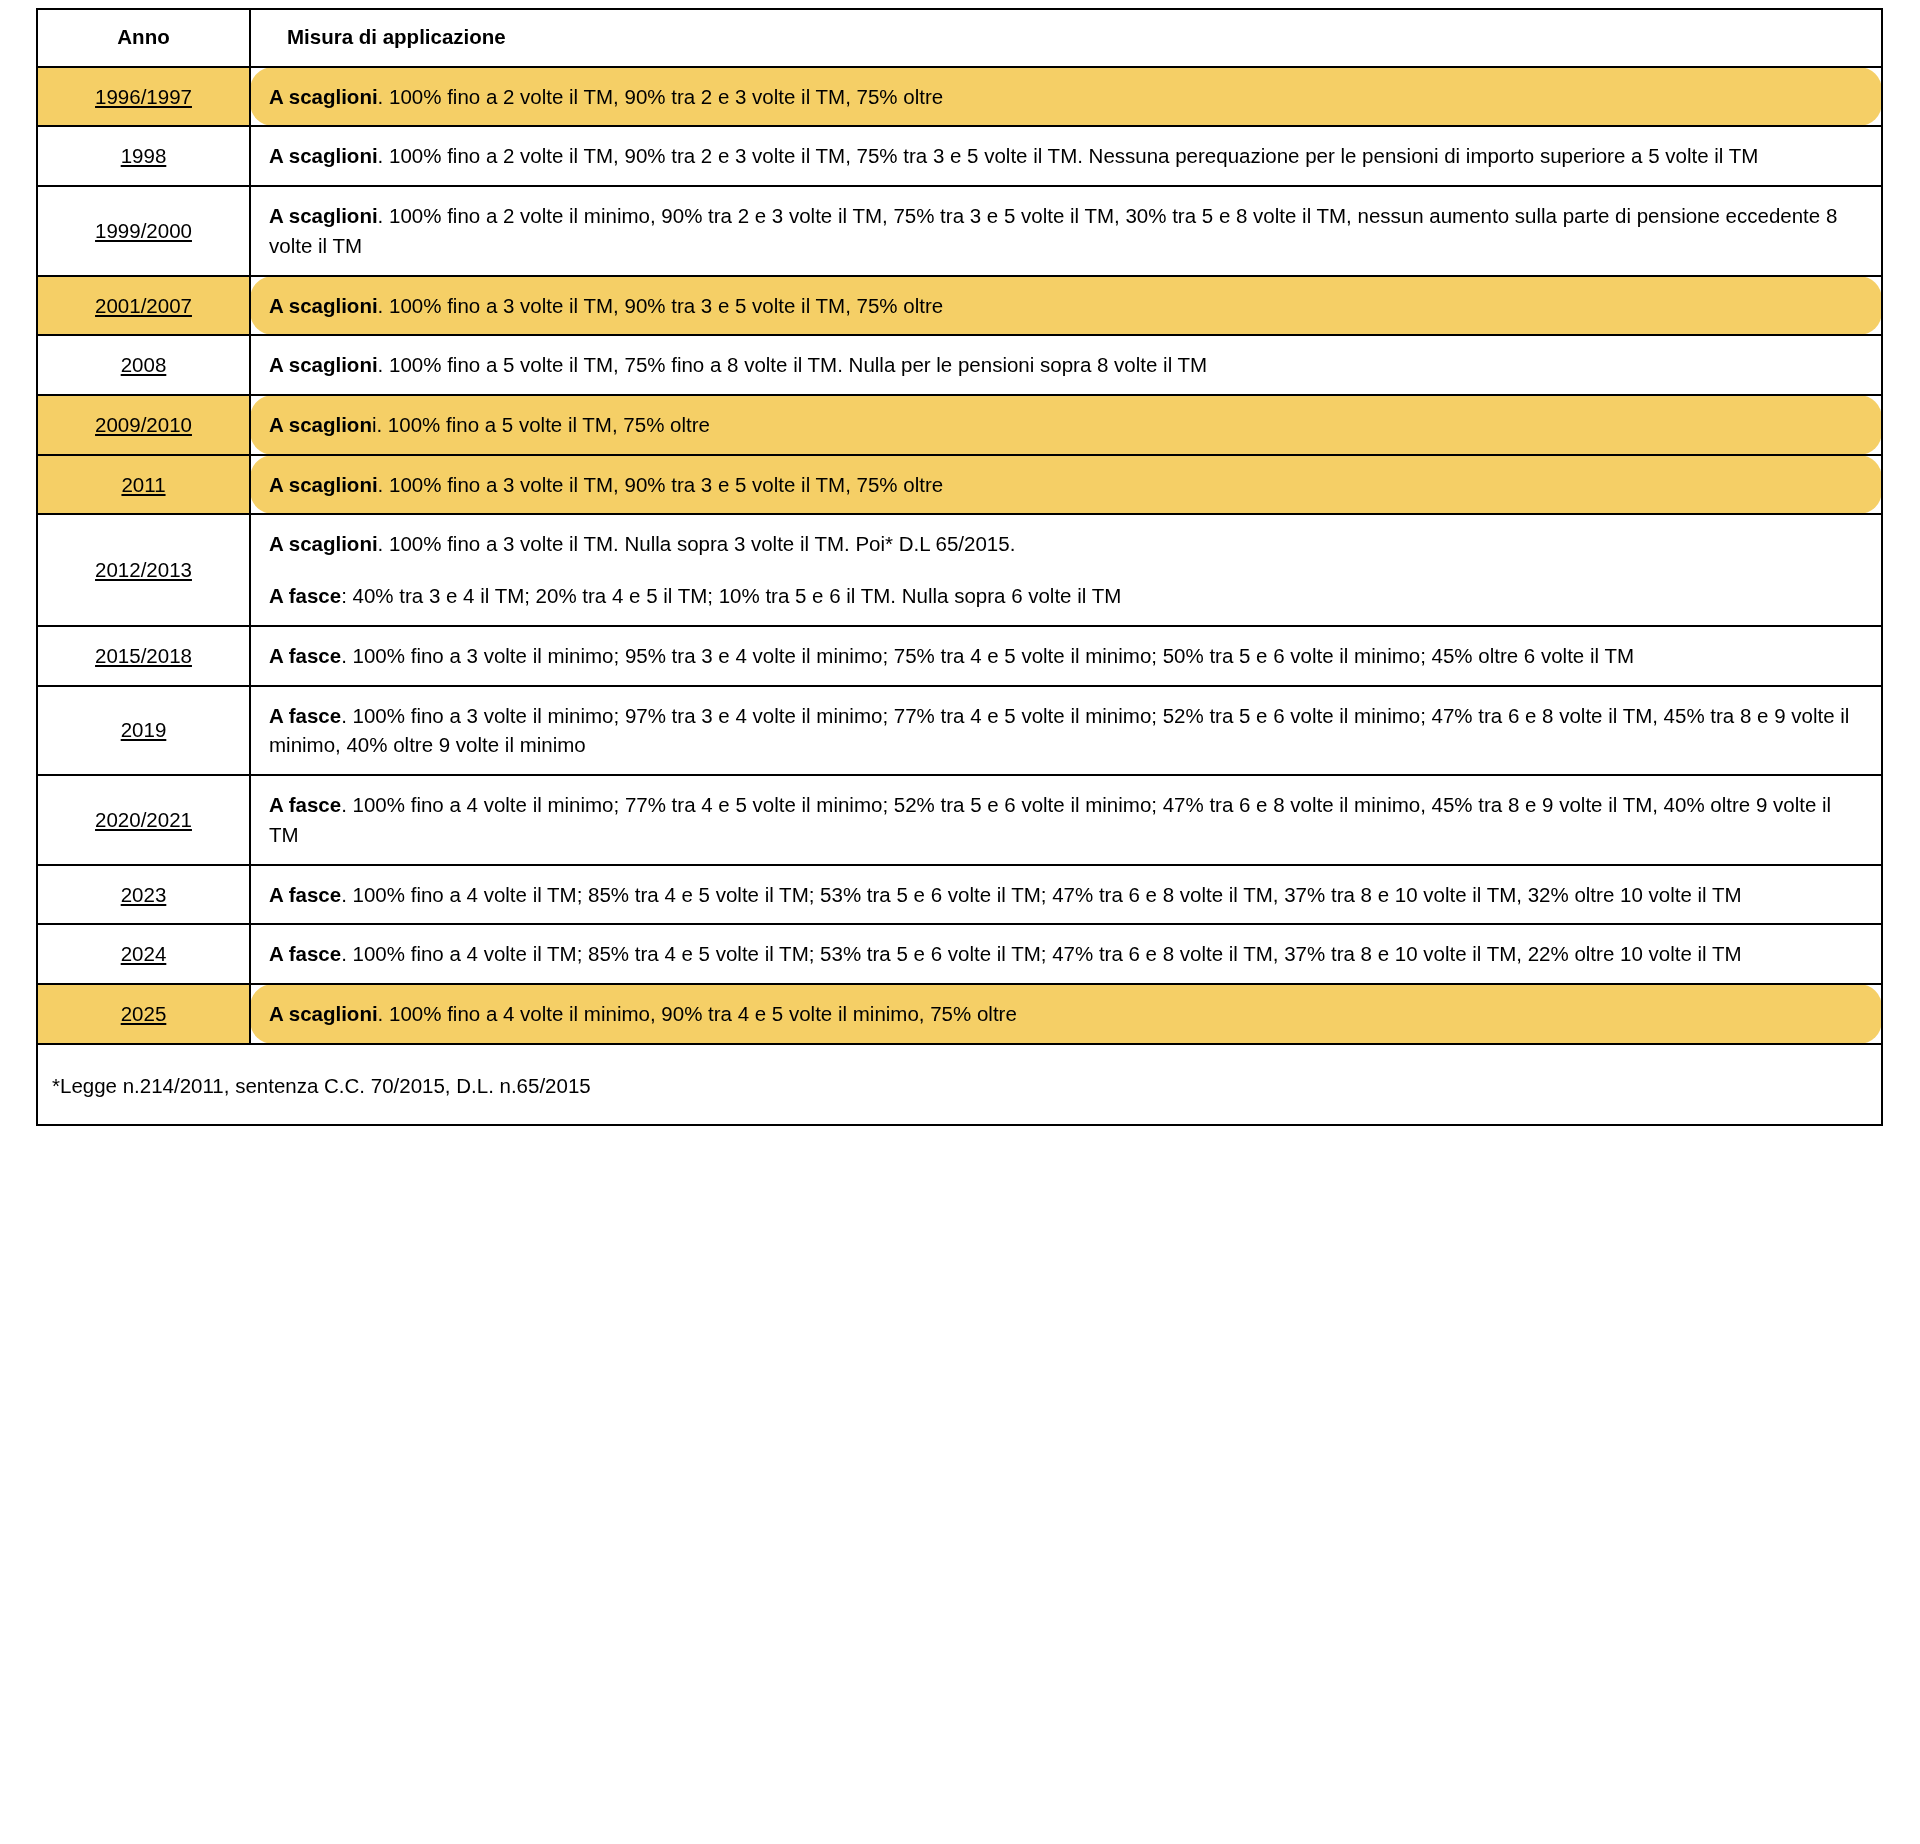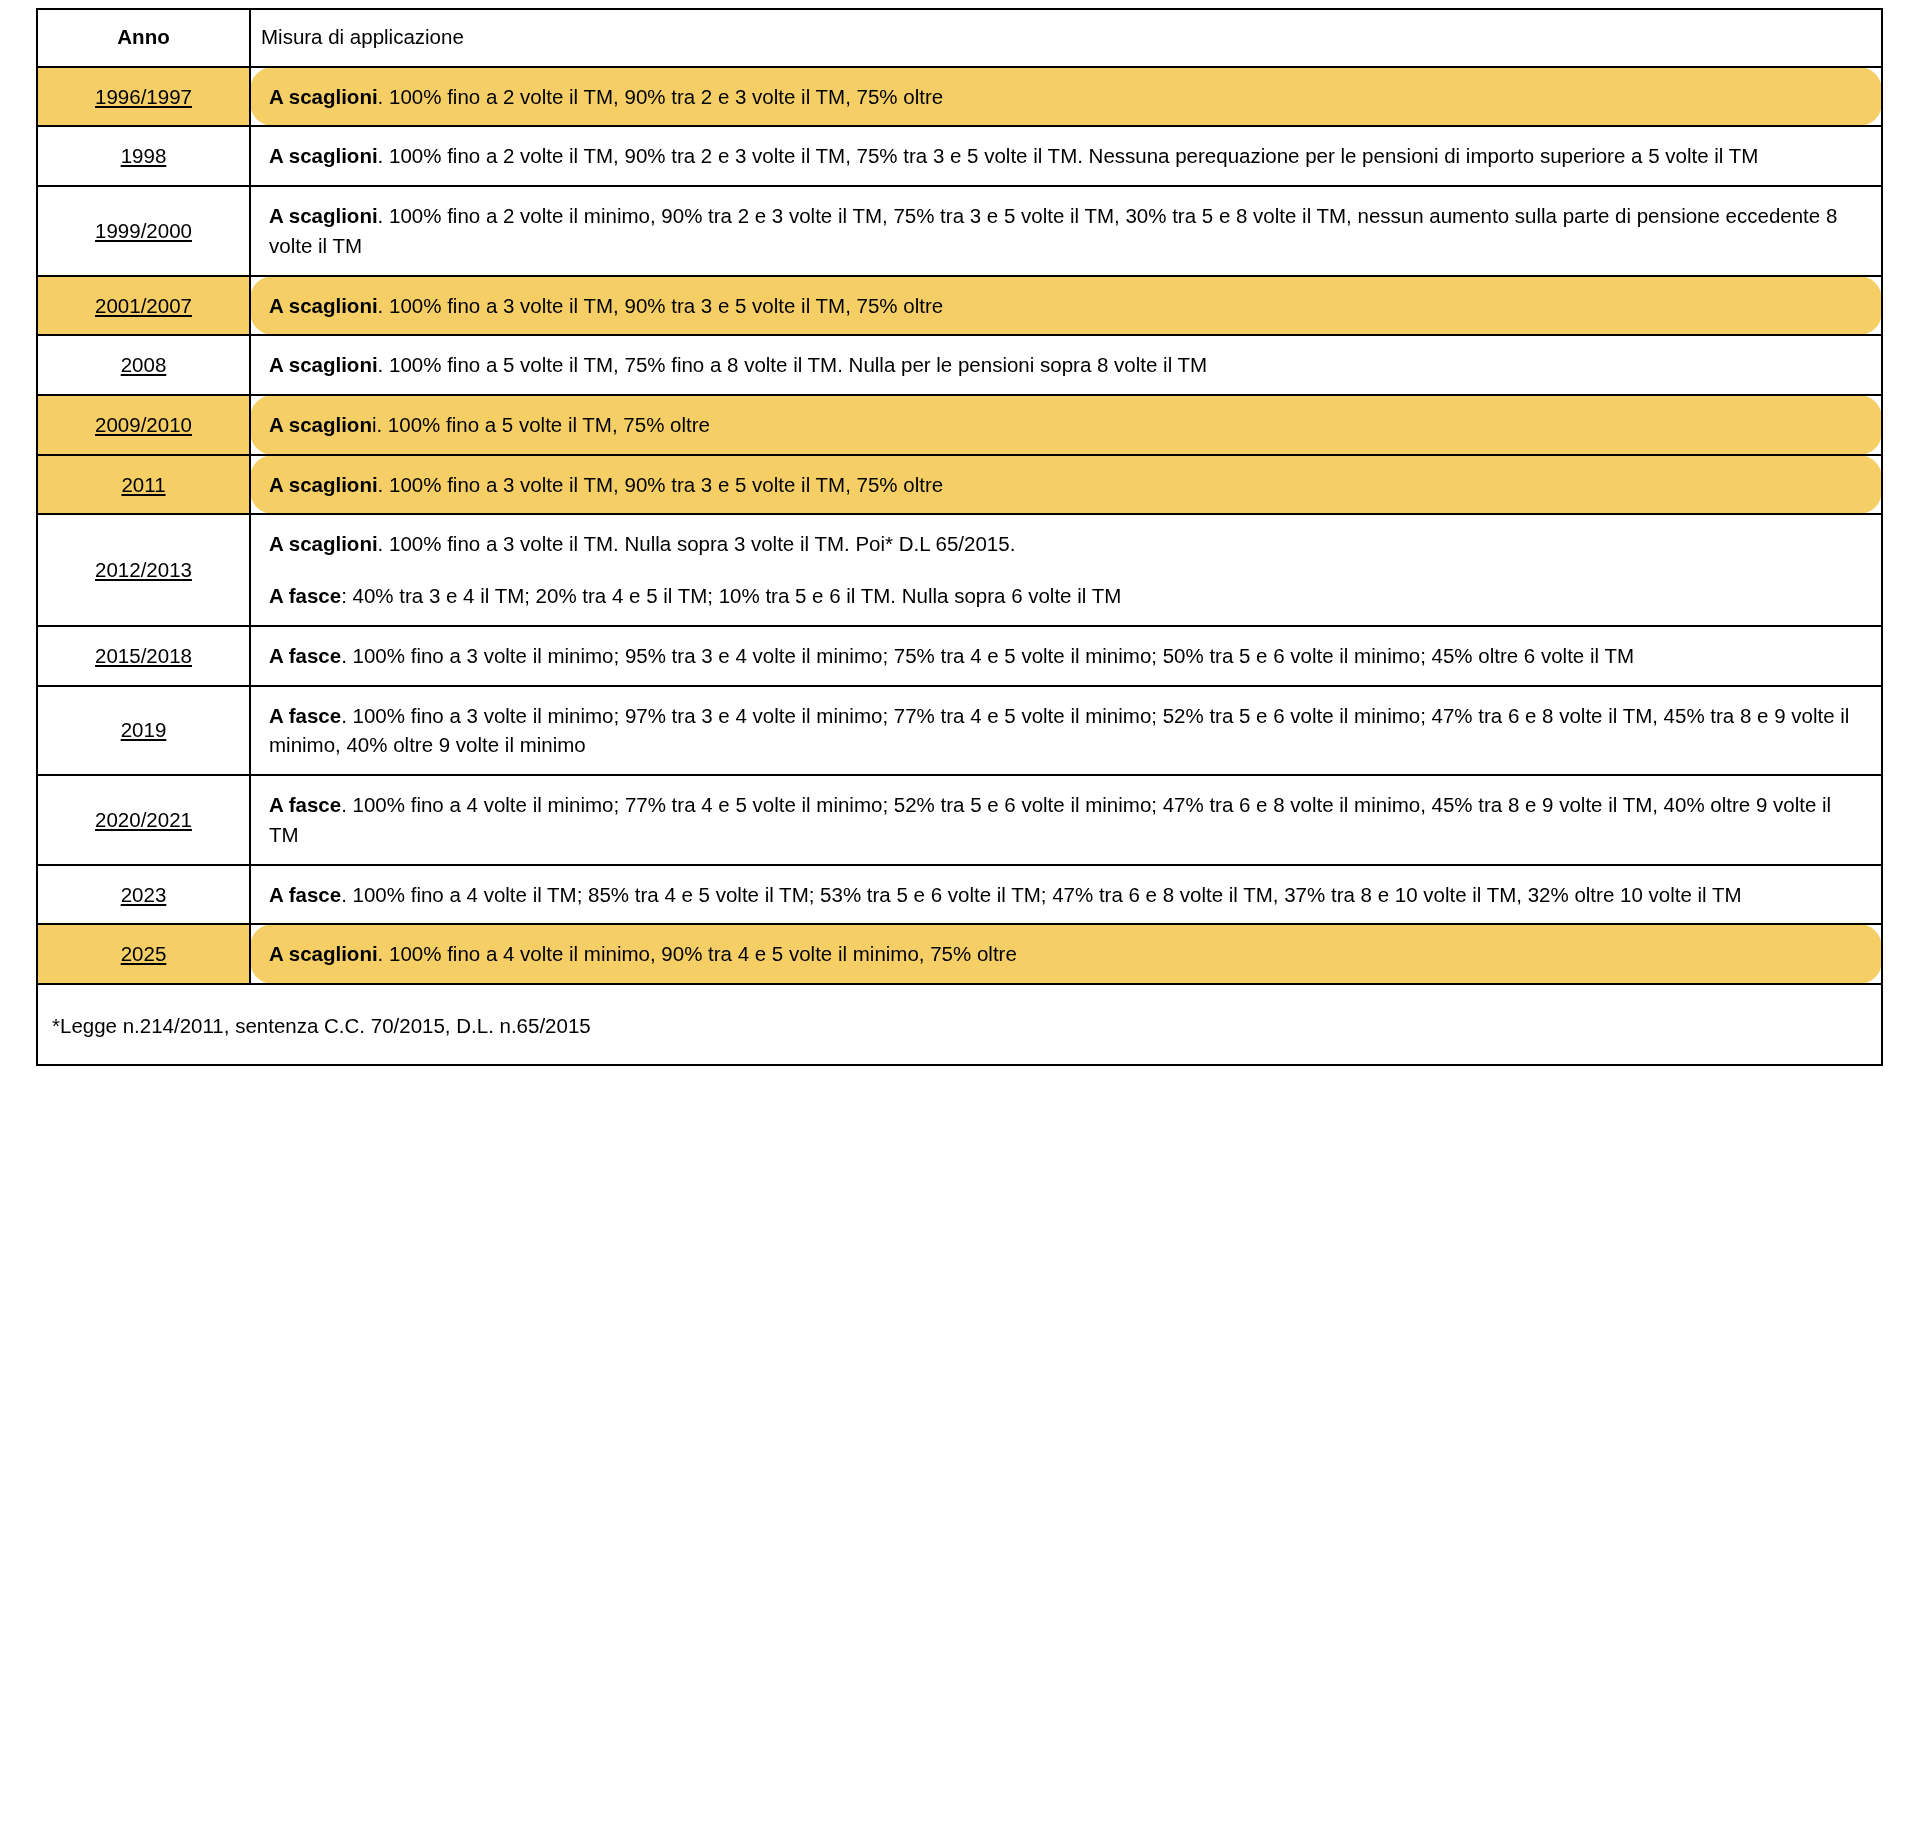--- a/index.html
+++ b/index.html
@@ -35,22 +35,22 @@
   col.c-mis  { width: 1632px; }
 
   th.head-anno {
     text-align: center;
     font-weight: bold;
     padding: 12px 10px 14px 10px;
     font-size: 21px;
   }
   th.head-mis {
     text-align: left;
-    font-weight: normal;
-    padding: 12px 10px 14px 10px;
+    font-weight: bold;
+    padding: 12px 10px 14px 36px;
     font-size: 21px;
   }
   td.anno {
     text-align: center;
     padding: 4px 10px;
     white-space: nowrap;
     text-decoration: underline;
   }
   td.mis {
     text-align: left;
@@ -156,20 +156,26 @@
           <td class="mis">
             <p><span class="b">A fasce</span><span>. 100% fino a 4 volte il minimo; 77% tra 4 e 5 volte il minimo; 52% tra 5 e 6 volte il minimo; 47% tra 6 e 8 volte il minimo, 45% tra 8 e 9 volte il TM, 40% oltre 9 volte il TM</span></p>
           </td>
         </tr>
         <tr class="">
           <td class="anno">2023</td>
           <td class="mis">
             <p><span class="b">A fasce</span><span>. 100% fino a 4 volte il TM; 85% tra 4 e 5 volte il TM; 53% tra 5 e 6 volte il TM; 47% tra 6 e 8 volte il TM, 37% tra 8 e 10 volte il TM, 32% oltre 10 volte il TM</span></p>
           </td>
         </tr>
+        <tr class="">
+          <td class="anno">2024</td>
+          <td class="mis">
+            <p><span class="b">A fasce</span><span>. 100% fino a 4 volte il TM; 85% tra 4 e 5 volte il TM; 53% tra 5 e 6 volte il TM; 47% tra 6 e 8 volte il TM, 37% tra 8 e 10 volte il TM, 22% oltre 10 volte il TM</span></p>
+          </td>
+        </tr>
         <tr class="hl">
           <td class="anno">2025</td>
           <td class="mis">
             <p><span class="b">A scaglioni</span><span>. 100% fino a 4 volte il minimo, 90% tra 4 e 5 volte il minimo, 75% oltre</span></p>
           </td>
         </tr>
       </tbody>
     <tfoot>
       <tr class="note-row">
         <td class="note" colspan="2">*Legge n.214/2011, sentenza C.C. 70/2015, D.L. n.65/2015</td>

